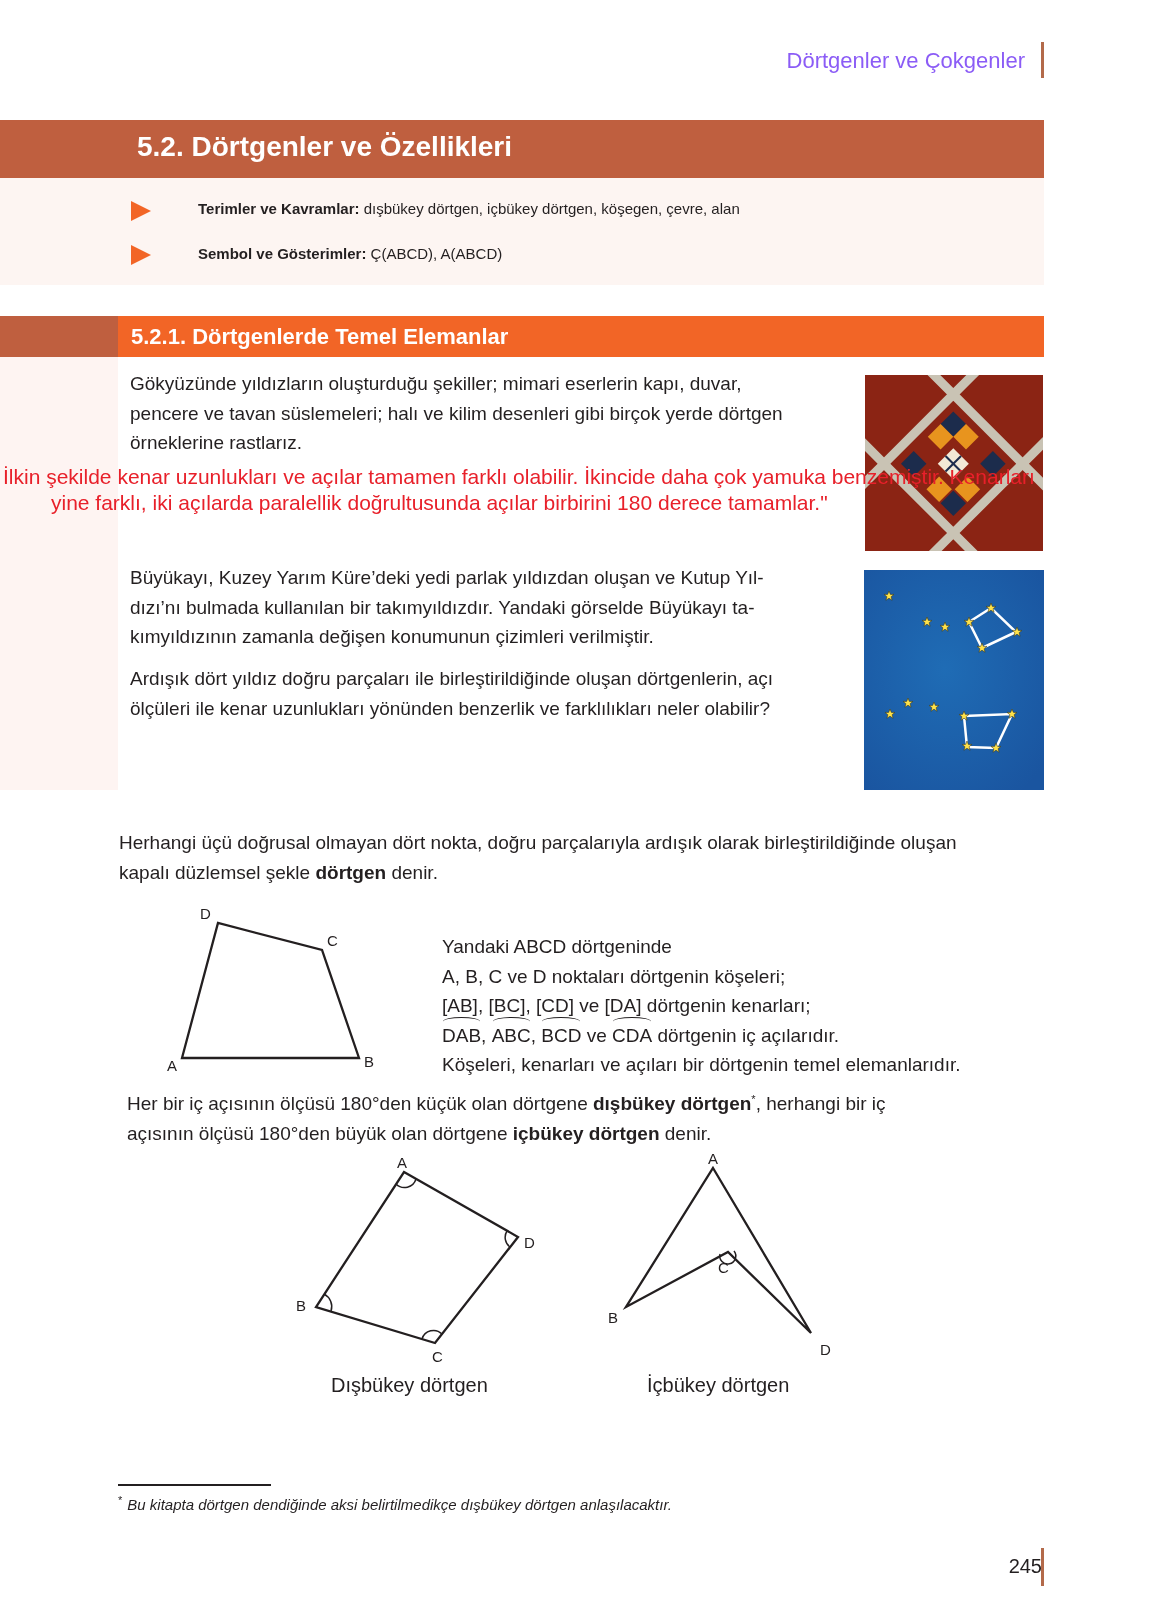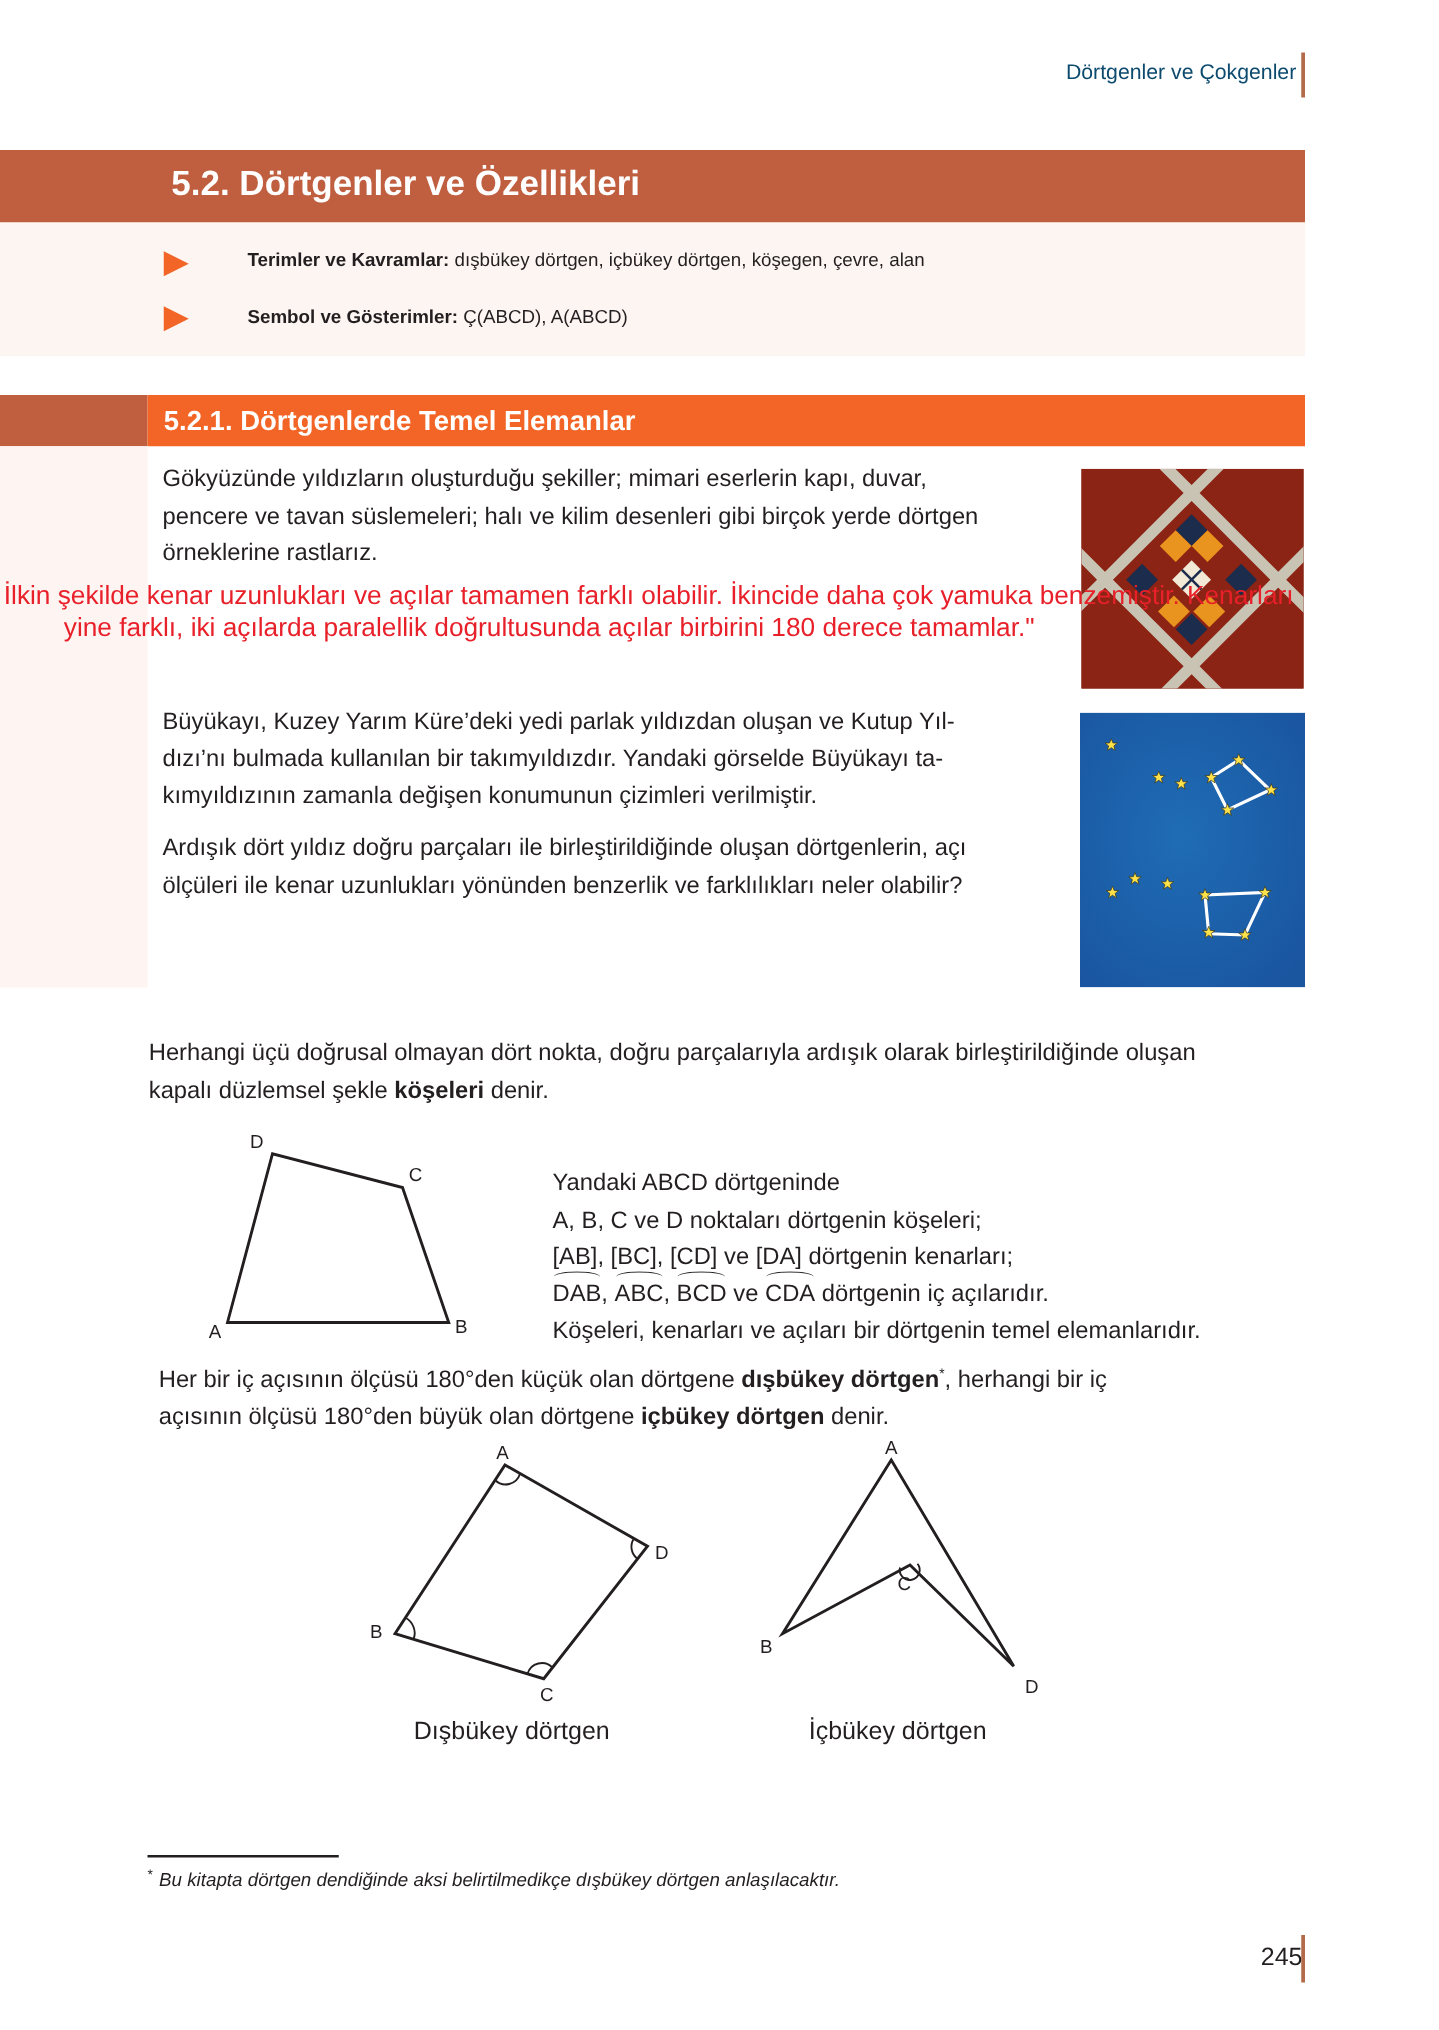--- a/index.html
+++ b/index.html
@@ -1,19 +1,19 @@
 <!DOCTYPE html>
 <html><head>
 <meta charset="utf-8">
 <style>
   html, body { margin:0; padding:0; }
   body { width:1151px; height:1624px; position:relative; background:#ffffff; overflow:hidden;
          font-family:"Liberation Sans", sans-serif; color:#231f20; }
   .abs { position:absolute; }
-  .running-head { right:114px; top:48px; font-size:17px; color:#0c4a6e; }
+  .running-head { right:126px; top:48px; font-size:22px; color:#8b5cf6; }
   .head-bar { left:1041px; top:42px; width:3px; height:36px; background:#b36a4a; }
   .title-bar { left:0; top:120px; width:1044px; height:58px; background:#bf5f3f; }
   .title-text { left:137px; top:131px; font-size:28px; font-weight:bold; color:#ffffff; }
   .terms-box { left:0; top:178px; width:1044px; height:107px; background:#fdf5f2; }
   .bullet { width:0; height:0; border-top:10px solid transparent; border-bottom:10px solid transparent; border-left:20px solid #f26526; }
   .terms-line { font-size:15px; color:#231f20; white-space:nowrap; }
   .terms-line b { font-weight:bold; }
   .sub-left { left:0; top:316px; width:118px; height:41px; background:#bf5f3f; }
   .sub-bar { left:118px; top:316px; width:926px; height:41px; background:#f26526; }
   .sub-text { left:131px; top:324px; font-size:22px; font-weight:bold; color:#ffffff; }
@@ -136,21 +136,21 @@
       <use href="#star" x="94" y="140" width="12" height="12"></use>
       <use href="#star" x="142" y="138" width="12" height="12"></use>
       <use href="#star" x="97" y="170" width="12" height="12"></use>
       <use href="#star" x="126" y="172" width="12" height="12"></use>
     </g>
   </svg>
 </div>
 
 <div class="abs para" style="left:119px; top:828px; width:930px;">
   <div>Herhangi üçü doğrusal olmayan dört nokta, doğru parçalarıyla ardışık olarak birleştirildiğinde oluşan</div>
-  <div><span>kapalı düzlemsel şekle </span><b>köşeleri</b><span> denir.</span></div>
+  <div><span>kapalı düzlemsel şekle </span><b>dörtgen</b><span> denir.</span></div>
 </div>
 
 <svg class="abs" style="left:160px; top:900px;" width="230" height="175" viewBox="0 0 230 175">
   <polygon points="22,158 58,23 162,50 199,158" fill="none" stroke="#231f20" stroke-width="2.3"></polygon>
 </svg>
 <div class="abs fig-label" style="left:200px; top:905px;">D</div>
 <div class="abs fig-label" style="left:327px; top:932px;">C</div>
 <div class="abs fig-label" style="left:167px; top:1057px;">A</div>
 <div class="abs fig-label" style="left:364px; top:1053px;">B</div>
 

